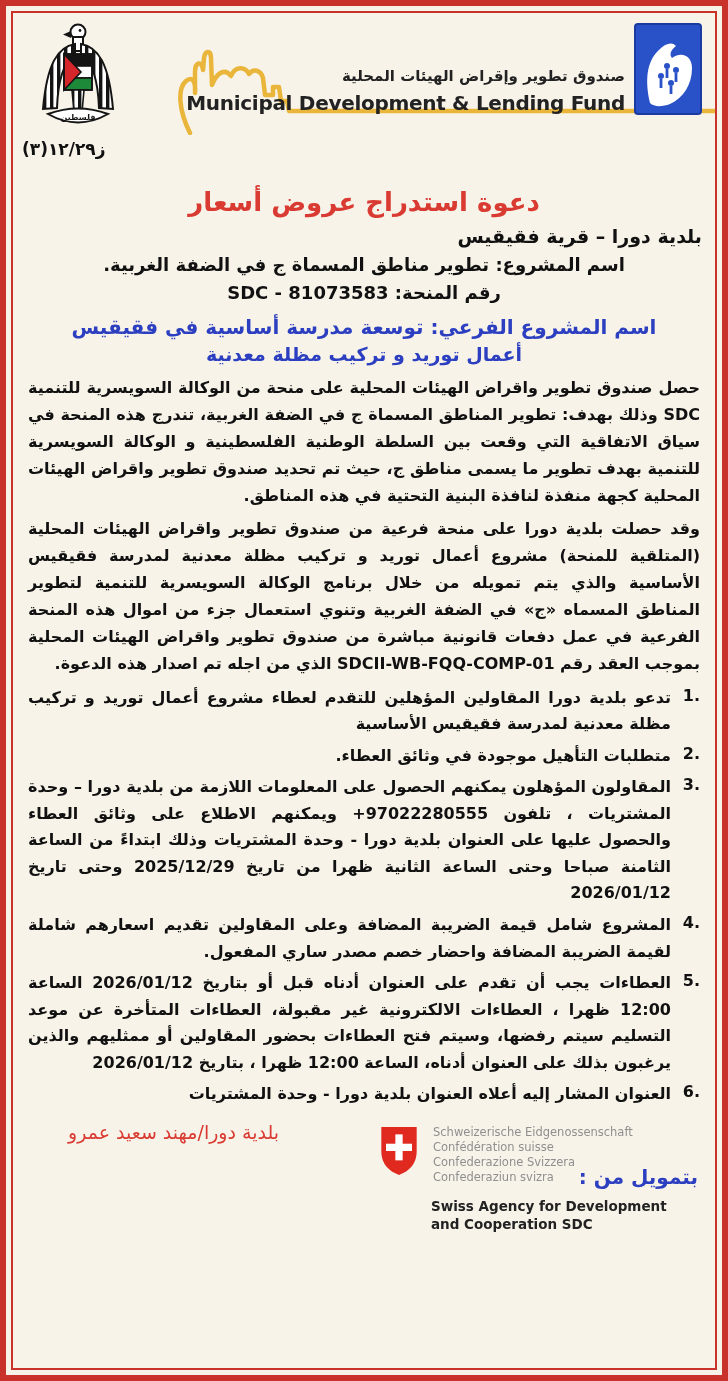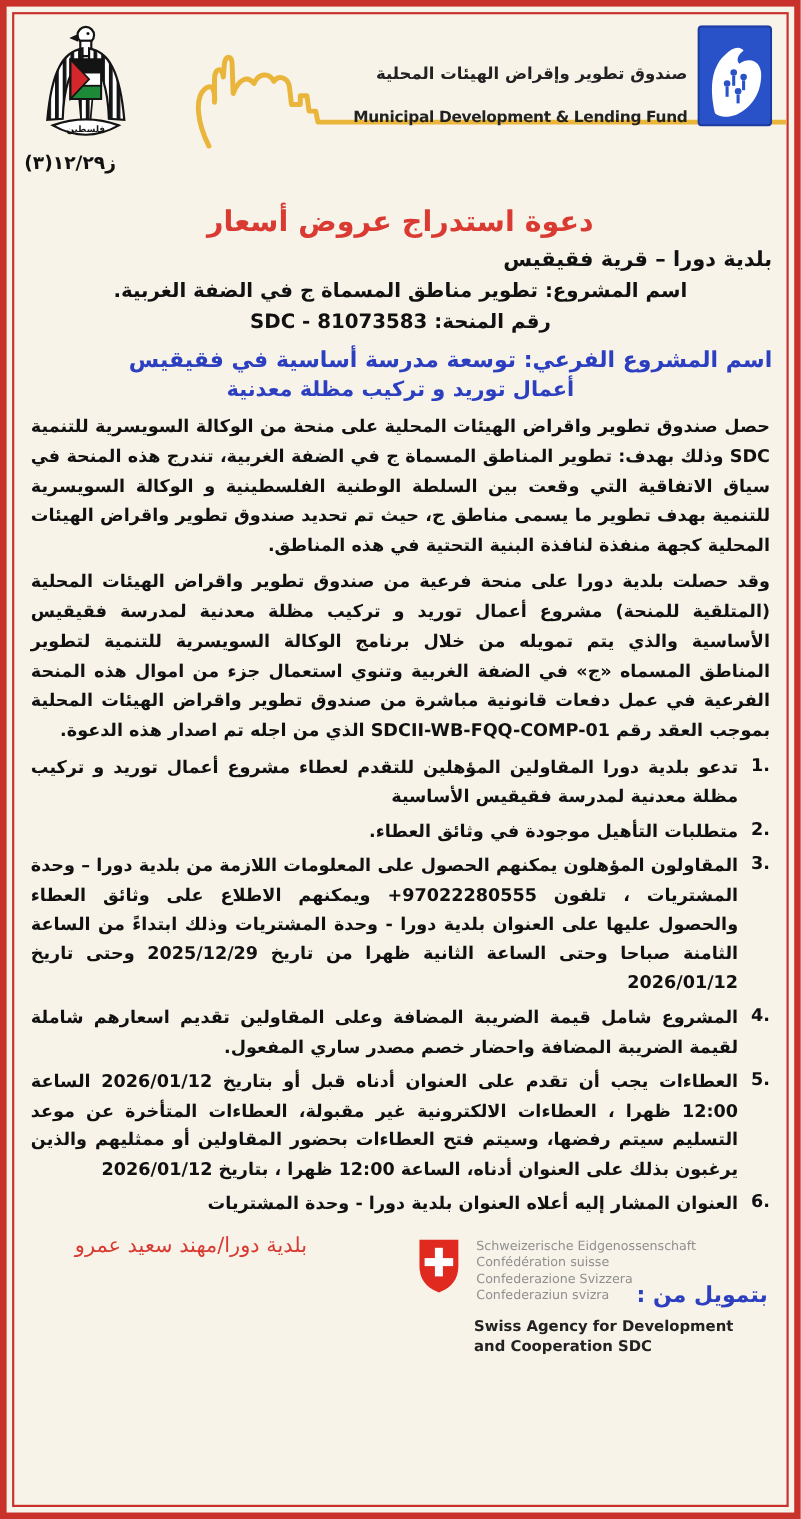--- a/index.html
+++ b/index.html
@@ -18,28 +18,28 @@
     position:relative;overflow:hidden;
   }
   
   .hdr{position:relative;height:170px;}
   .emblem{position:absolute;left:10px;top:8px;width:84px;height:110px;}
   .ref-num{position:absolute;left:-4px;top:126px;font-size:17px;font-weight:bold;color:#111;direction:rtl;}
   .goldart{position:absolute;left:148px;top:26px;width:556px;height:96px;}
   .mdlf-block{position:absolute;right:0;top:10px;display:flex;align-items:flex-end;gap:9px;}
   .mdlf-text{margin-top:34px;text-align:right;direction:rtl;}
   .mdlf-ar{font-size:15px;font-weight:bold;color:#222;}
-  .mdlf-en{font-size:14px;font-weight:bold;color:#222;direction:ltr;margin-top:23px;letter-spacing:-0.3px;}
+  .mdlf-en{font-size:20px;font-weight:bold;color:#222;direction:ltr;margin-top:6px;letter-spacing:-0.3px;}
   .mdlf-logo{width:68px;height:92px;}
   
   .rtl{direction:rtl;unicode-bidi:plaintext;}
   .doc-title{color:#d93a31;font-size:26px;font-weight:800;text-align:center;margin:4px 0 8px;}
   .muni-line{font-size:19px;font-weight:800;color:#111;text-align:right;margin:2px 0;}
   .proj-line{font-size:18px;font-weight:800;color:#111;text-align:center;margin:7px 0;}
-  .sub-line1{color:#2b3fc0;font-size:20px;font-weight:800;text-align:right;margin:12px 0 2px;}
+  .sub-line1{color:#2b3fc0;font-size:20px;font-weight:800;text-align:center;margin:12px 0 2px;}
   .sub-line2{color:#2b3fc0;font-size:19px;font-weight:800;text-align:center;margin:4px 0 10px;}
   
   .para{
     direction:rtl;text-align:justify;
     font-size:16px;font-weight:bold;color:#111;
     line-height:1.68;margin:7px 2px;
   }
   .tlist{margin-top:4px;}
   .li{display:flex;direction:rtl;gap:7px;margin:5px 2px;}
   .li .num{font-weight:bold;font-size:16px;color:#111;min-width:22px;direction:ltr;text-align:right;padding-top:1px;}

